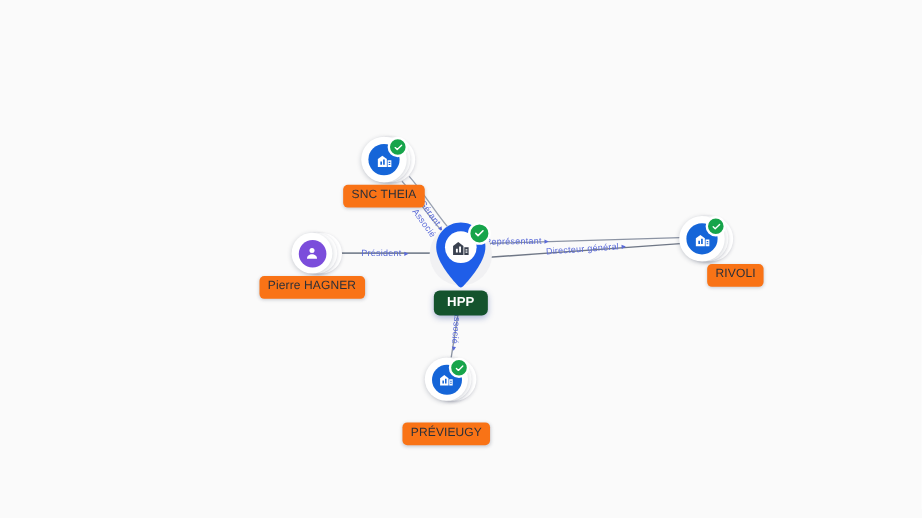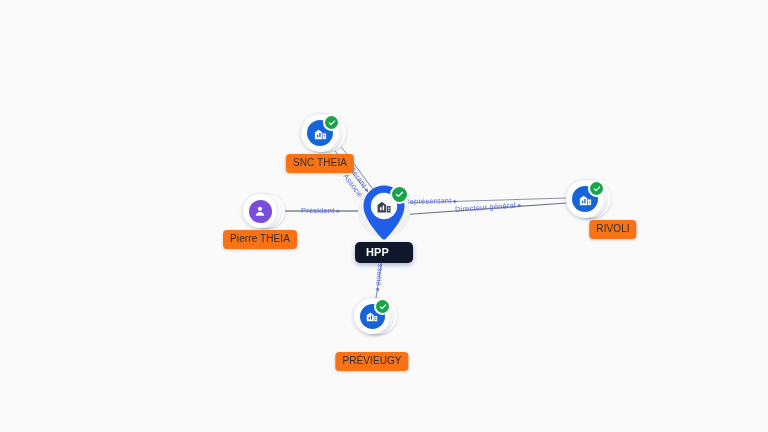--- a/index.html
+++ b/index.html
@@ -70,25 +70,25 @@
     font-size: 10px;
     line-height: 12px;
     letter-spacing: .1px;
     padding: 3px 7px 4px 7px;
     border-radius: 4px;
     white-space: nowrap;
     box-shadow: 0 1px 3px rgba(20,30,60,.20);
     transform: translateX(-50%);
   }
   .node-label.primary {
-    background: #0f172a;
+    background: #14532d;
     color: #ffffff;
     font-size: 11px;
     font-weight: bold;
-    padding: 4px 24px 5px 11px;
+    padding: 4px 11px 5px 11px;
     border-radius: 5px;
     box-shadow: 0 2px 5px rgba(20,50,140,.35);
   }
 
   
   .pin-halo {
     position: absolute;
     width: 52px; height: 52px;
     left: -26px; top: -26px;
     border-radius: 50%;
@@ -201,21 +201,21 @@
     <div class="node-stack" style="width:34px;height:34px;left:-9px;top:-17px;"></div>
     <div class="node-stack" style="width:34px;height:34px;left:-13px;top:-17px;"></div>
     <div class="node-disc" style="width:34px;height:34px;left:-17px;top:-17px;">
       <div class="node-inner" style="width:23px;height:23px;background:#7b4ddb;">
         <svg width="14" height="14" viewBox="0 0 24 24">
           <circle cx="12" cy="8.2" r="3.6" fill="#ffffff"></circle>
           <path d="M4.8 20c0-4 3.3-6.4 7.2-6.4s7.2 2.4 7.2 6.4z" fill="#ffffff"></path>
         </svg>
       </div>
     </div>
-    <div class="node-label" style="left:0px; top:19px;">Pierre THEIA</div>
+    <div class="node-label" style="left:0px; top:19px;">Pierre HAGNER</div>
   </div>
 
   <div class="node" style="left:585px; top:199px;">
     <div class="node-stack" style="width:38px;height:38px;left:-12px;top:-19px;"></div>
     <div class="node-stack" style="width:38px;height:38px;left:-16px;top:-19px;"></div>
     <div class="node-disc" style="width:38px;height:38px;left:-19px;top:-19px;">
       <div class="node-inner" style="width:26px;height:26px;background:#1565d8;">
         <svg width="15" height="15" viewBox="0 0 24 24">
           <path d="M3 21V10.5L9 6l6 4.5V21H3z" fill="#ffffff"></path>
           <path d="M6.3 13.8h2.2v4.2H6.3zM10 11.2h2.2v6.8H10z" fill="#1565d8"></path>

